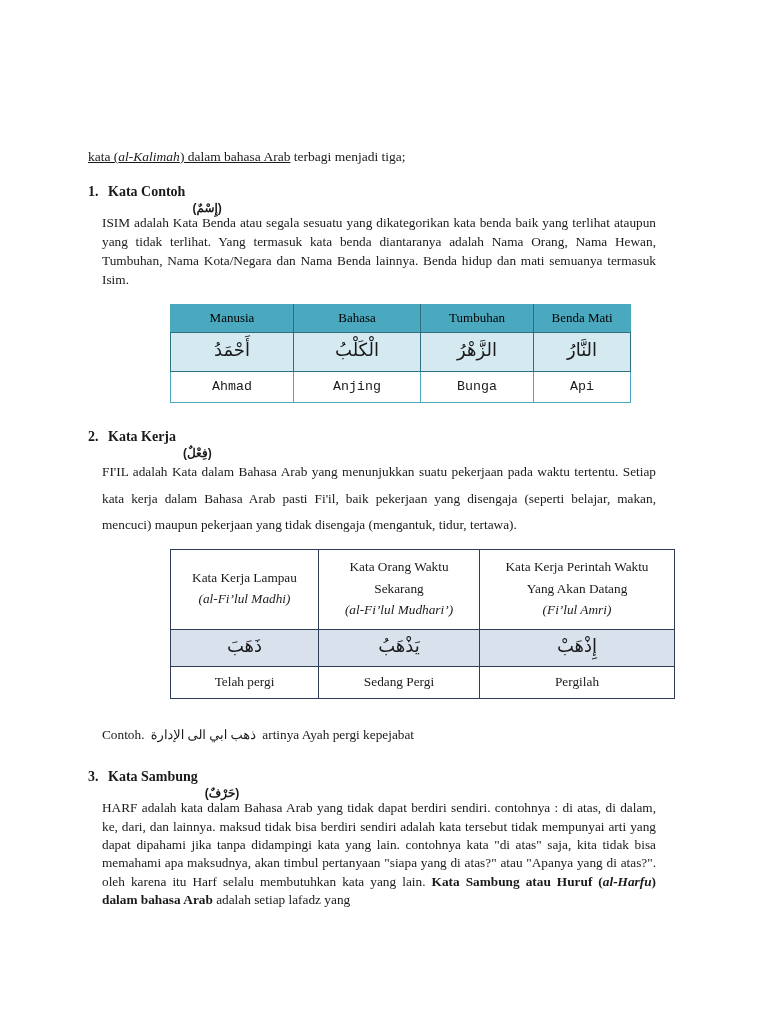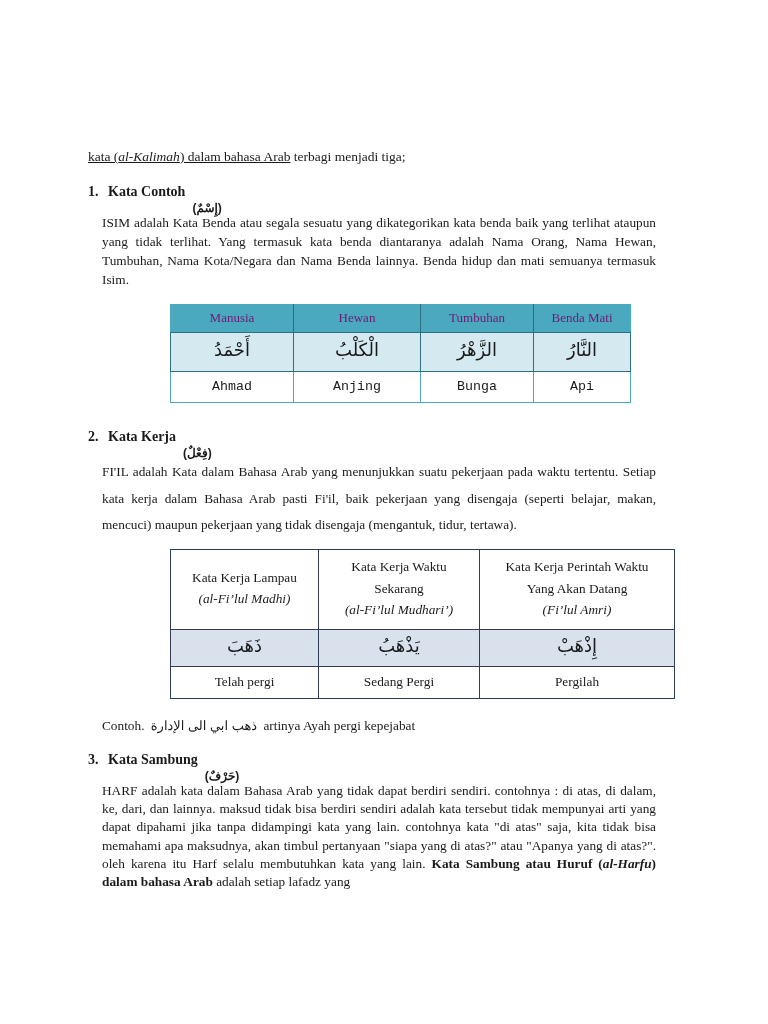--- a/index.html
+++ b/index.html
@@ -66,21 +66,21 @@
     width: 440px;
     margin: 4px 0 26px 82px;
     table-layout: fixed;
   }
   .tbl1 th, .tbl1 td {
     text-align: center;
     vertical-align: middle;
   }
   .tbl1 thead th {
     background: #4aa9bf;
-    color: #701a75;
+    color: #000000;
     font-weight: normal;
     font-size: 13px;
     padding: 5px 2px 6px 2px;
     border-left: 1px solid #4aa9bf;
     border-right: 1px solid #2e6f80;
     border-top: 1px solid #4aa9bf;
     border-bottom: 1px solid #2e6f80;
   }
   .tbl1 thead th:last-child { border-right: 1px solid #4aa9bf; }
   .tbl1 tr.ar-row td {
@@ -138,27 +138,27 @@
     padding: 7px 2px 8px 2px;
   }
 
   .contoh {
     font-size: 13.3px;
     line-height: 1.4;
     margin: 0 0 16px 0;
     padding-left: 14px;
   }
   .contoh .arabic-inline {
-    font-family: Liberation Sans, sans-serif;
+    font-family: Liberation Serif, serif;
     font-size: 13px;
     direction: rtl;
     unicode-bidi: embed;
     display: inline-block;
     vertical-align: baseline;
-    margin: 0 3px;
+    margin: 9px 3px;
   }
 </style>
 </head>
 <body>
 
 <div class="page">
 
   <p class="intro">
     <span class="u">kata (</span><span class="ui">al-Kalimah</span><span class="u">) dalam bahasa Arab</span><span> terbagi menjadi tiga;</span>
   </p>
@@ -168,21 +168,21 @@
     <span>Kata Contoh</span>
     <span class="ar">(إِسْمٌ)</span>
   </div>
 
   <p class="para">ISIM adalah Kata Benda atau segala sesuatu yang dikategorikan kata benda baik yang terlihat ataupun yang tidak terlihat. Yang termasuk kata benda diantaranya adalah Nama Orang, Nama Hewan, Tumbuhan, Nama Kota/Negara dan Nama Benda lainnya. Benda hidup dan mati semuanya termasuk Isim.</p>
 
   <table class="tbl1">
     <thead>
       <tr>
         <th style="width:118px">Manusia</th>
-        <th style="width:122px">Hewan</th>
+        <th style="width:122px">Bahasa</th>
         <th style="width:108px">Tumbuhan</th>
         <th style="width:92px">Benda Mati</th>
       </tr>
     </thead>
     <tbody>
       <tr class="ar-row">
         <td>أَحْمَدُ</td>
         <td>الْكَلْبُ</td>
         <td>الزَّهْرُ</td>
         <td>النَّارُ</td>
@@ -209,21 +209,21 @@
   </p>
 
   <table class="tbl2">
     <thead>
       <tr>
         <th style="width:135px">
           <span>Kata Kerja Lampau</span><br>
           <i>(al-Fi’lul Madhi)</i>
         </th>
         <th style="width:148px">
-          <span>Kata Kerja Waktu</span><br>
+          <span>Kata Orang Waktu</span><br>
           <span>Sekarang</span><br>
           <i>(al-Fi’lul Mudhari’)</i>
         </th>
         <th style="width:182px">
           <span>Kata Kerja Perintah Waktu</span><br>
           <span>Yang Akan Datang</span><br>
           <i>(Fi’lul Amri)</i>
         </th>
       </tr>
     </thead>

